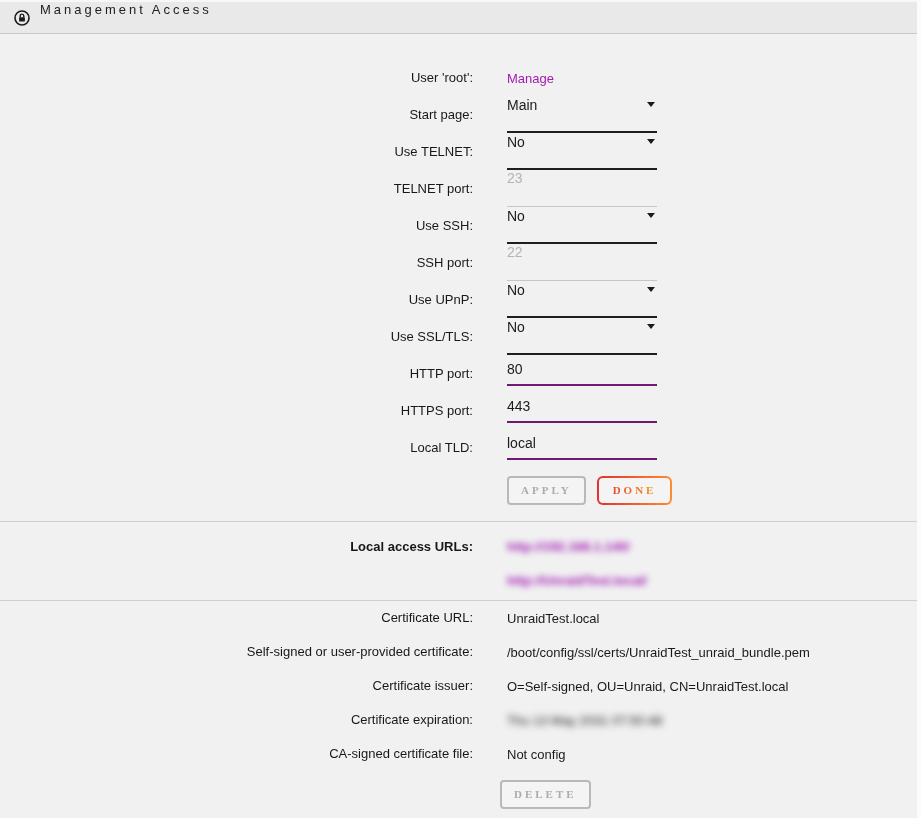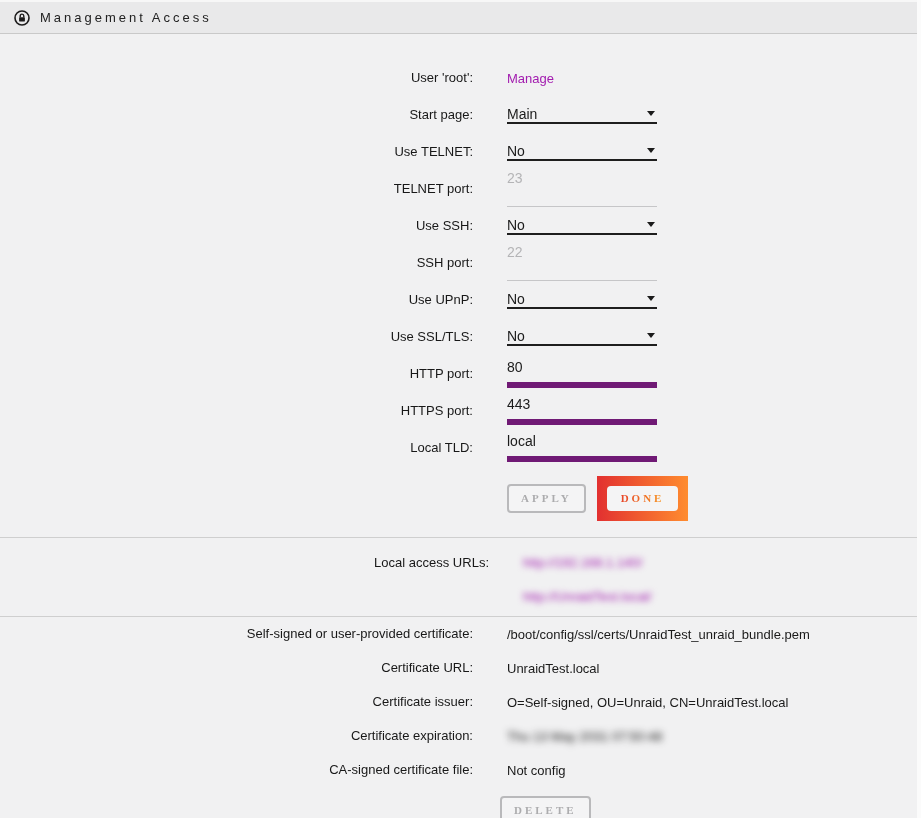--- a/index.html
+++ b/index.html
@@ -12,21 +12,20 @@
     overflow: hidden;
   }
 
   
   .titlebar {
     height: 34px;
     background: #e9e9ea;
     border-top: 2px solid #f7f7f7;
     border-bottom: 1px solid #c9c9c9;
     display: flex;
-    align-items: center;
     gap: 10px;
     padding: 0 14px;
   }
   .ticon { display: flex; align-items: center; }
   .ttitle {
     font-size: 13px;
     letter-spacing: 3px;
     color: #222;
   }
 
@@ -42,34 +41,34 @@
 
   .sec-form { padding-top: 25px; padding-bottom: 16px; }
   .frow { height: 37px; display: flex; align-items: center; }
 
   .select {
     width: 150px;
     display: flex;
     justify-content: space-between;
     align-items: center;
     border-bottom: 2px solid #1e1e1e;
-    padding-bottom: 0;
+    padding-bottom: 18px;
     font-size: 14px;
     cursor: pointer;
   }
   .arrow {
     width: 0; height: 0;
     border-left: 4px solid transparent;
     border-right: 4px solid transparent;
     border-top: 5px solid #1b1b1b;
     margin-right: 2px;
   }
   .textfield {
     width: 150px;
-    border-bottom: 6px solid #701a75;
+    border-bottom: 2px solid #701a75;
     padding-bottom: 7px;
     font-size: 14px;
     color: #1b1b1b;
   }
   .textfield.disabled {
     color: #b4b4b6;
     border-bottom: 1px solid #c6c6c8;
     padding-bottom: 20px;
   }
 
@@ -89,43 +88,43 @@
     line-height: 13px;
   }
   .btn.gray {
     color: #acacae;
     background: #f4f4f5;
     border: 2px solid #b9b9bb;
     padding: 6px 12px;
   }
   .done-wrap {
     background: linear-gradient(90deg, #e23030, #ff8c2f);
-    padding: 10px;
-    border-radius: 0;
+    padding: 2px;
+    border-radius: 6px;
   }
   .btn.done {
     display: block;
     border: none;
     background: #f4f4f5;
     padding: 6px 14px;
     border-radius: 4px;
   }
   .grad-text { color: #f1770b; }
   @supports (-webkit-background-clip: text) {
     .grad-text {
       background-image: linear-gradient(90deg, #e8452a, #f7941d);
       -webkit-background-clip: text;
       background-clip: text;
       color: transparent;
     }
   }
 
   
   .divider { height: 1px; background: #cfcfcf; }
-  .sec-urls { padding: 14px 0 8px 16px; }
+  .sec-urls { padding: 14px 0 8px 0; font-weight: bold; }
   .urlcol { display: flex; flex-direction: column; gap: 12px; }
   .urlcol .link { line-height: 22px; }
   .blur { filter: blur(3px); }
   .blur-dark { filter: blur(3.5px); color: #404042; }
 
   .sec-cert { padding-top: 0; }
   .crow { height: 34px; display: flex; align-items: center; }
   .cval { font-size: 13px; color: #1a1a1a; }
 
   .right-strip {
@@ -267,30 +266,30 @@
         <a class="link blur">http://UnraidTest.local/</a>
       </div>
     </div>
   </section>
 
   <div class="divider"></div>
 
   <section class="sec-cert">
 
     <div class="crow">
+      <div class="lbl">Certificate URL:</div>
+      <div class="val cval">UnraidTest.local</div>
+    </div>
+
+    <div class="crow">
       <div class="lbl">Self-signed or user-provided certificate:</div>
       <div class="val cval">/boot/config/ssl/certs/UnraidTest_unraid_bundle.pem</div>
     </div>
 
     <div class="crow">
-      <div class="lbl">Certificate URL:</div>
-      <div class="val cval">UnraidTest.local</div>
-    </div>
-
-    <div class="crow">
       <div class="lbl">Certificate issuer:</div>
       <div class="val cval">O=Self-signed, OU=Unraid, CN=UnraidTest.local</div>
     </div>
 
     <div class="crow">
       <div class="lbl">Certificate expiration:</div>
       <div class="val cval blur-dark">Thu 13 May 2031 07:50:48</div>
     </div>
 
     <div class="crow">

